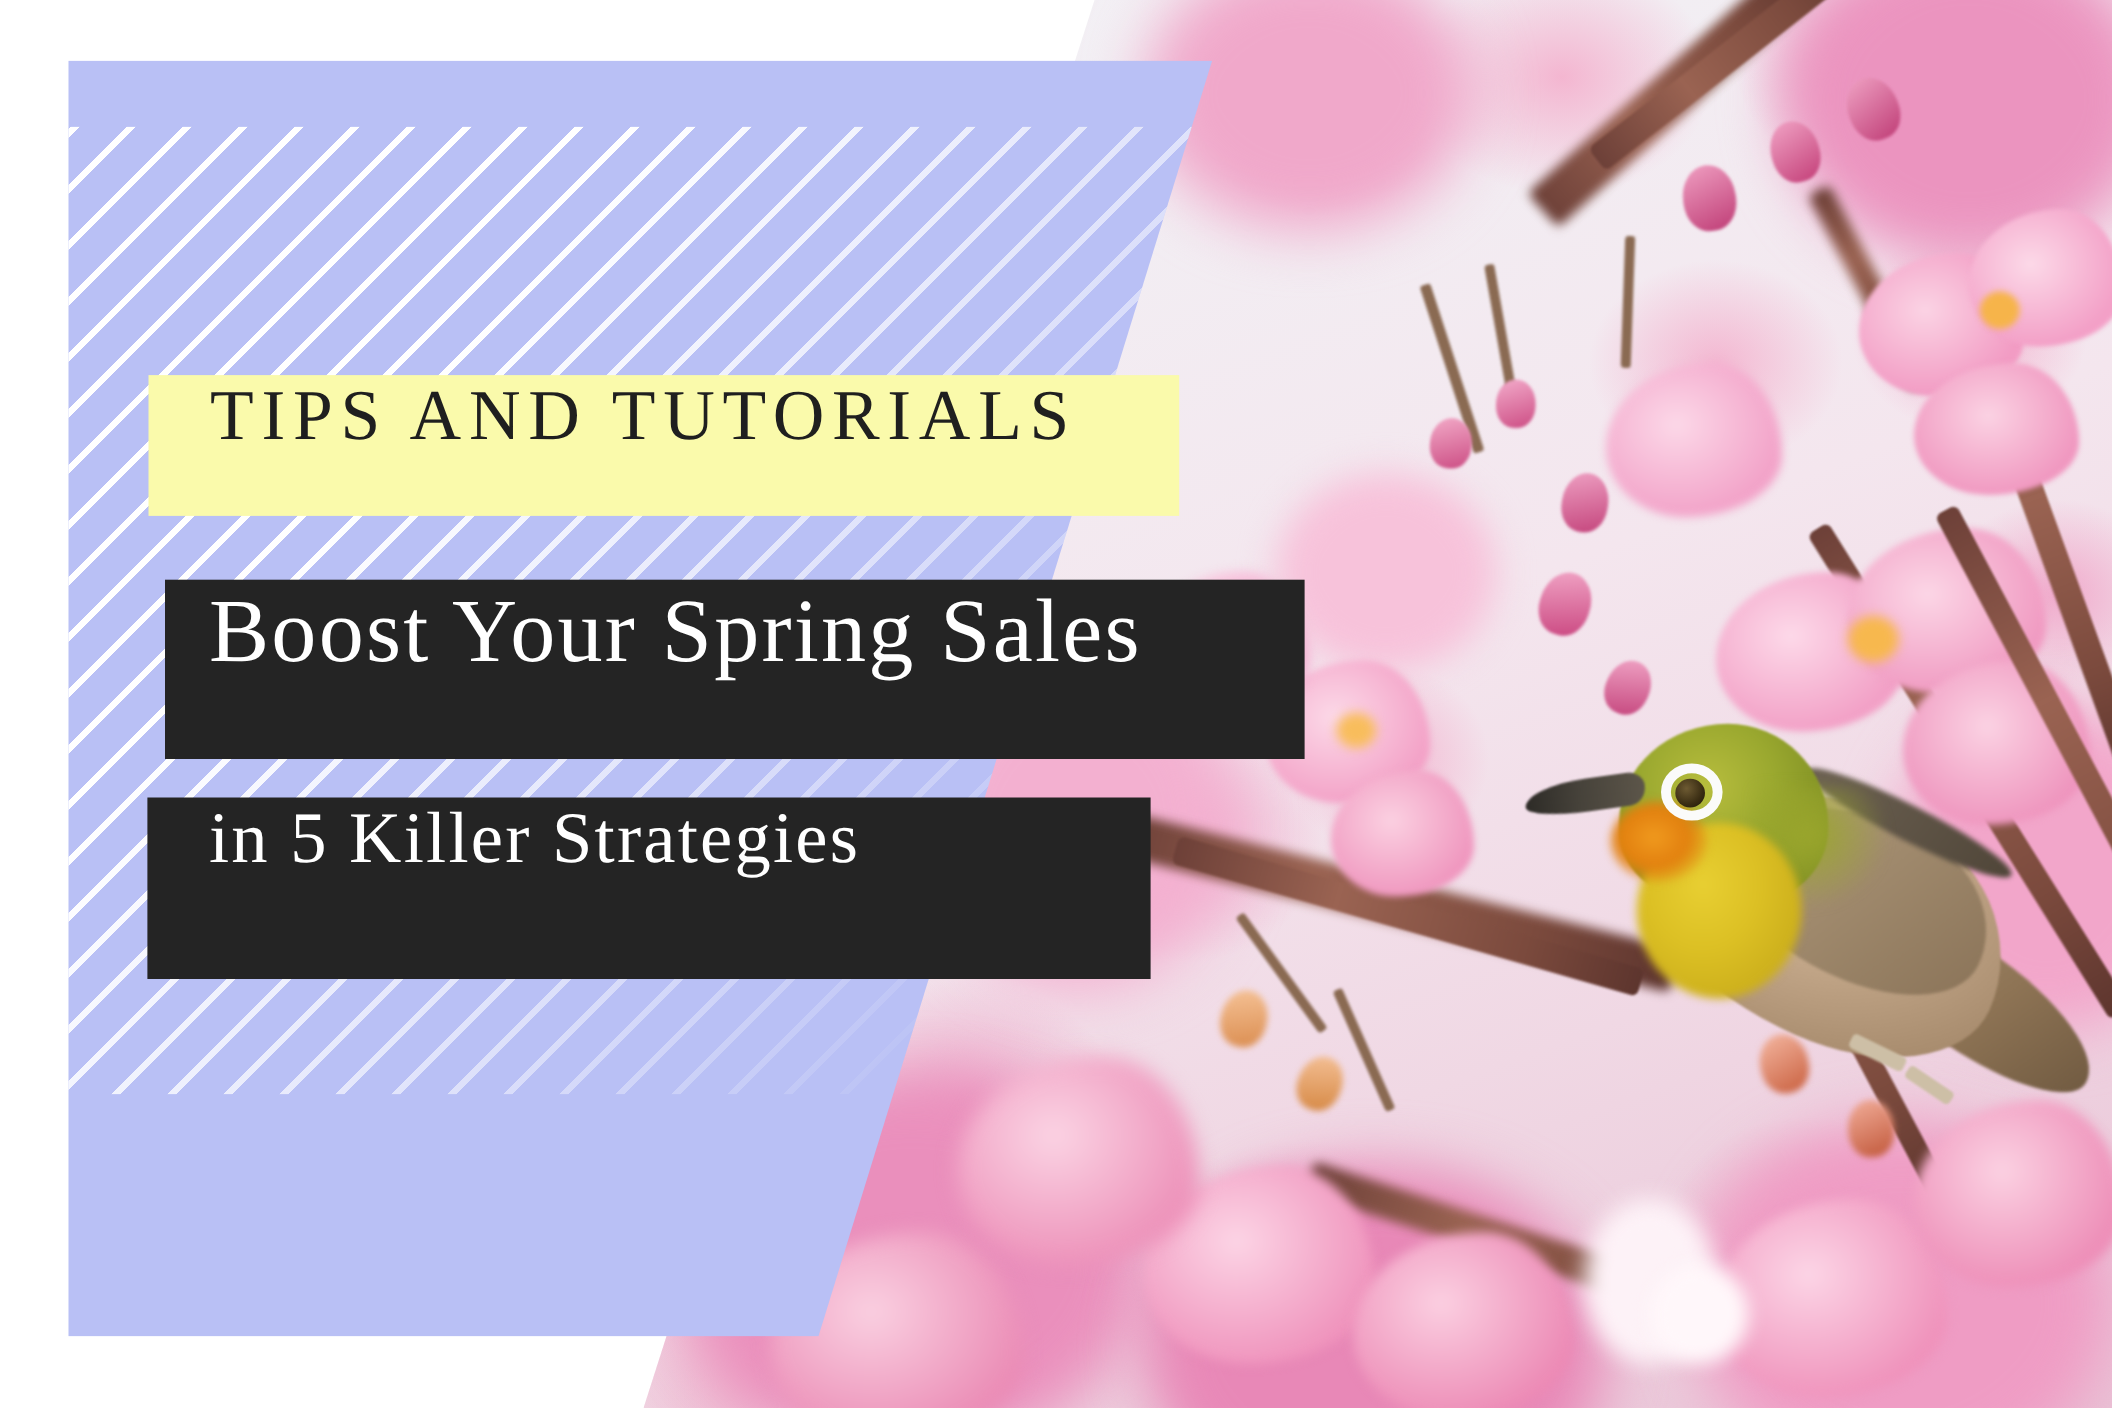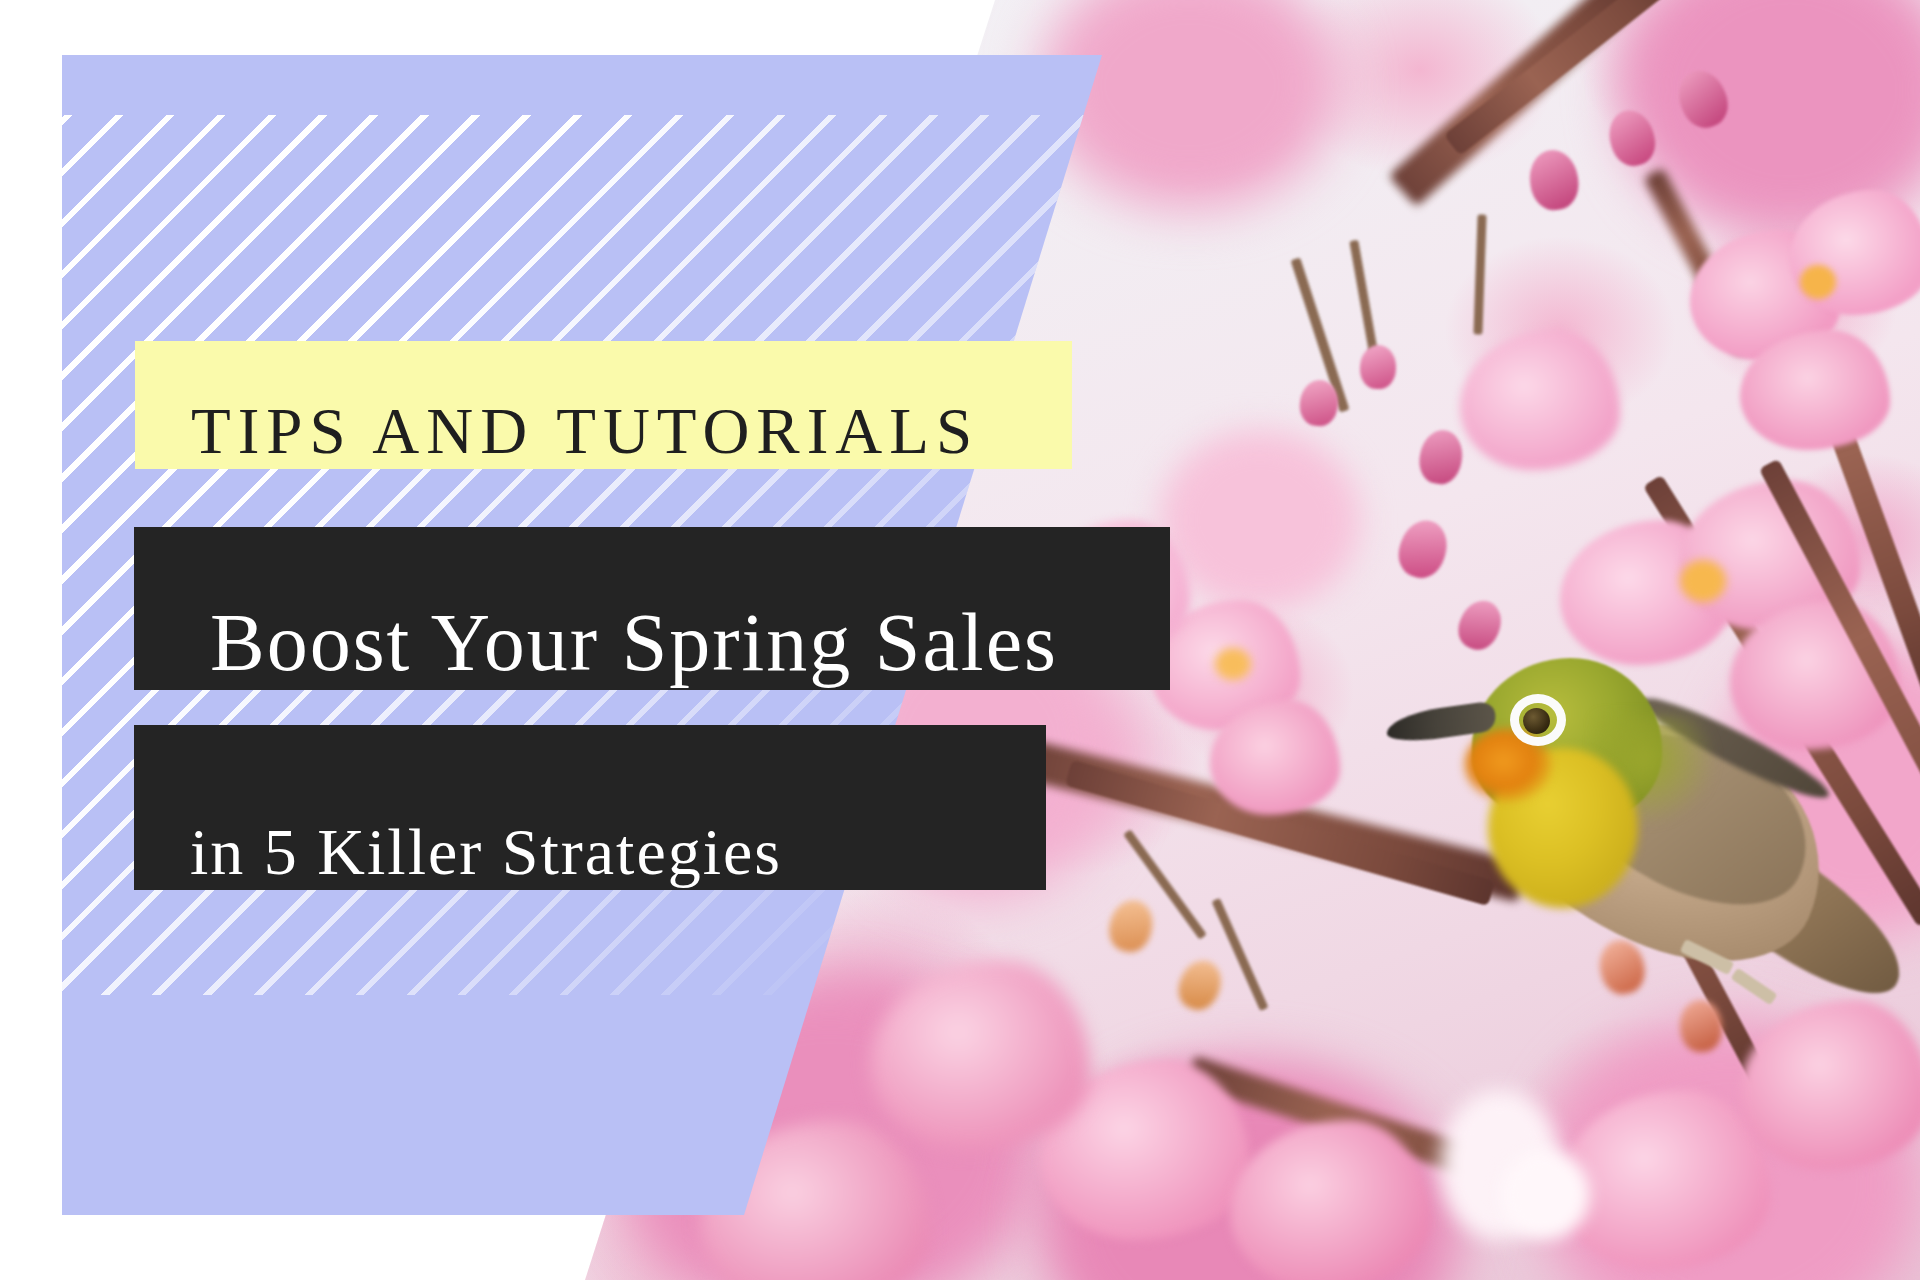--- a/index.html
+++ b/index.html
@@ -199,42 +199,42 @@
       #ffffff 36px
     );
     -webkit-mask-image: linear-gradient(128deg, #000 0%, #000 30%, rgba(0,0,0,0.55) 58%, rgba(0,0,0,0) 82%);
     mask-image: linear-gradient(128deg, #000 0%, #000 30%, rgba(0,0,0,0.55) 58%, rgba(0,0,0,0) 82%);
   }
 
   
   .banner {
     position: absolute;
     display: flex;
-    align-items: flex-end;
+    align-items: flex-start;
     white-space: nowrap;
   }
   .banner-eyebrow {
     left: 135px; top: 341px;
     width: 937px; height: 128px;
     background: #fafaab;
     padding-left: 56px;
     box-sizing: border-box;
   }
   .banner-eyebrow .txt {
     font-family: "Liberation Serif", serif;
     font-size: 65px;
     letter-spacing: 7px;
     color: #1f1f1f;
     font-weight: 400;
   }
   .banner-line1 {
-    left: 134px; top: 527px;
+    left: 150px; top: 527px;
     width: 1036px; height: 163px;
     background: #242424;
-    padding-left: 76px;
+    padding-left: 40px;
     box-sizing: border-box;
   }
   .banner-line1 .txt {
     font-family: "Liberation Serif", serif;
     font-size: 82px;
     letter-spacing: 2px;
     color: #ffffff;
     font-weight: 400;
   }
   .banner-line2 {

